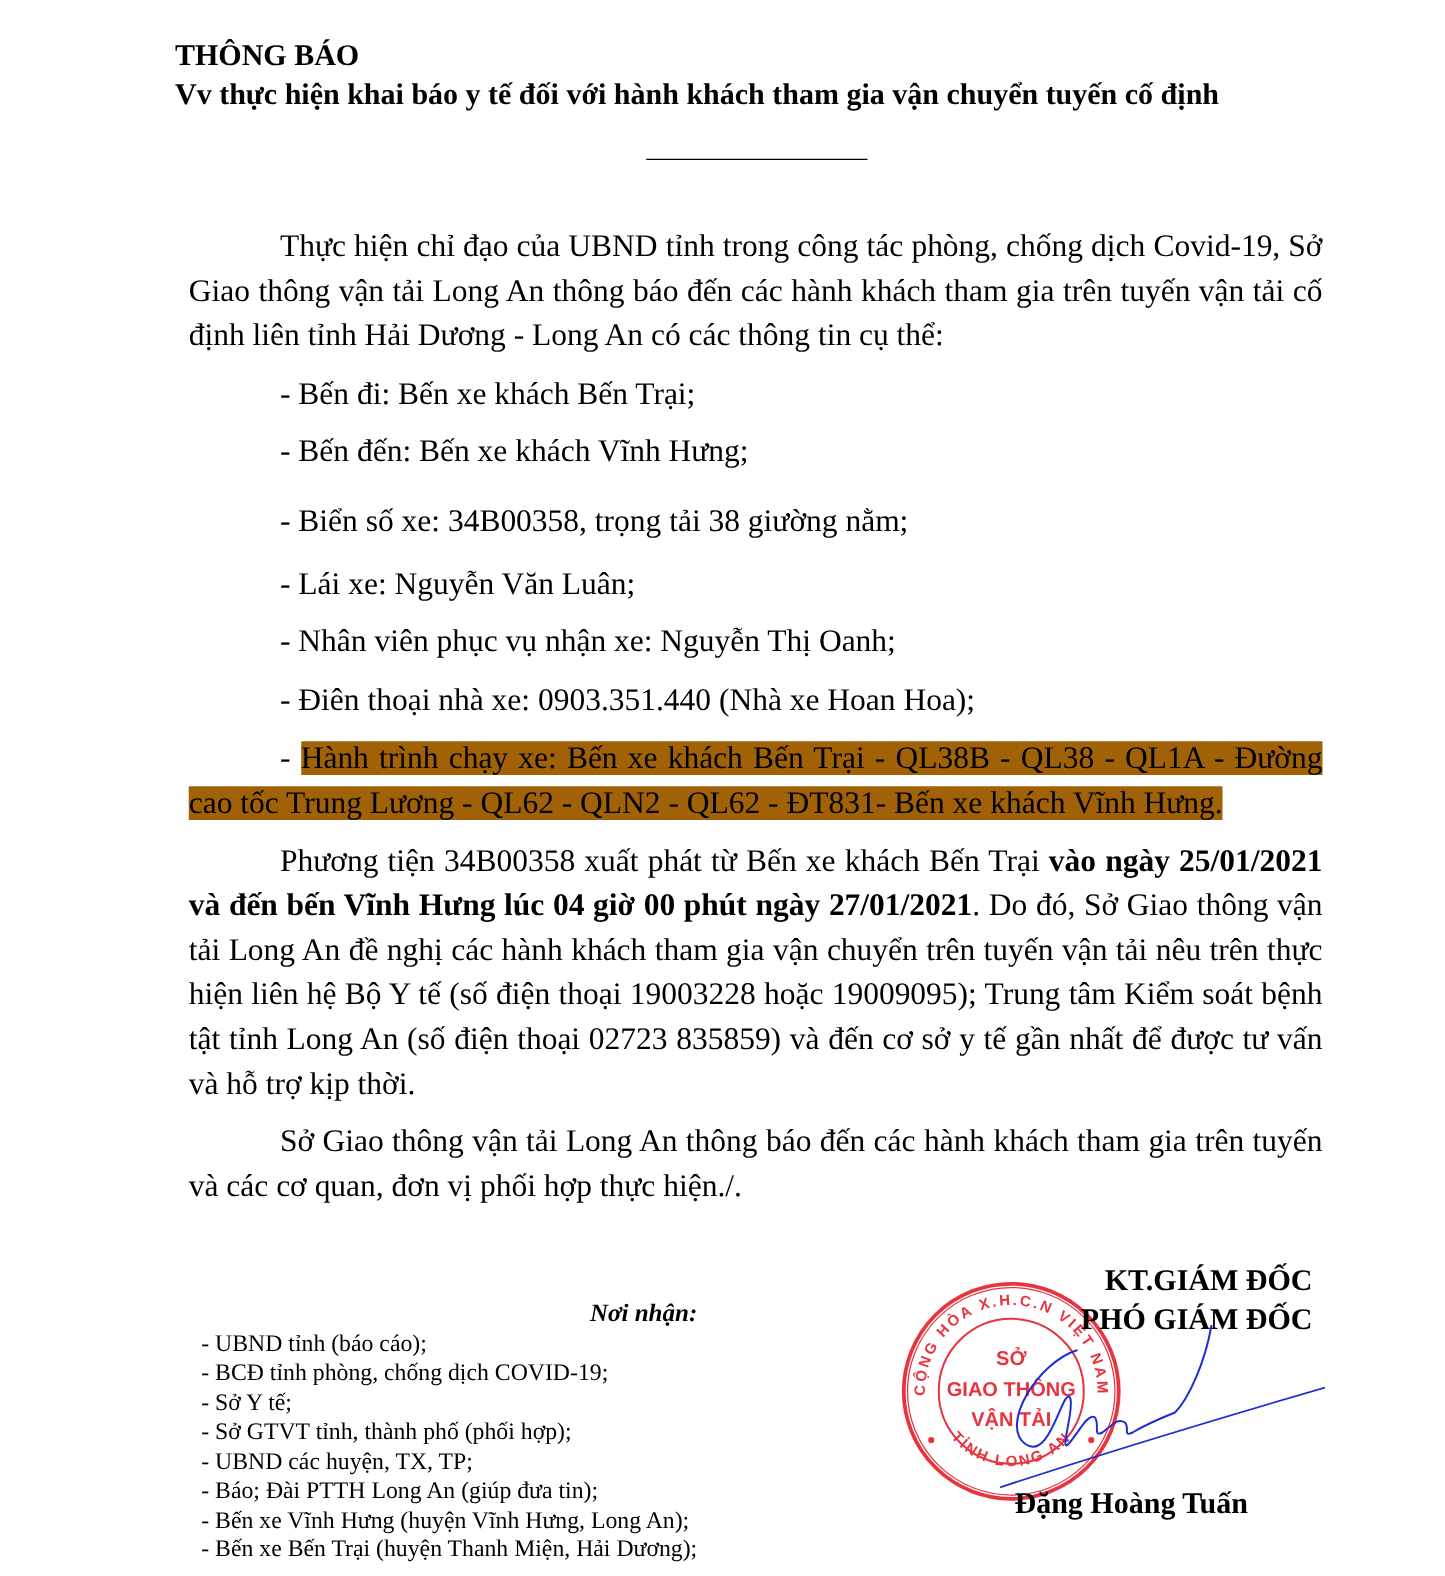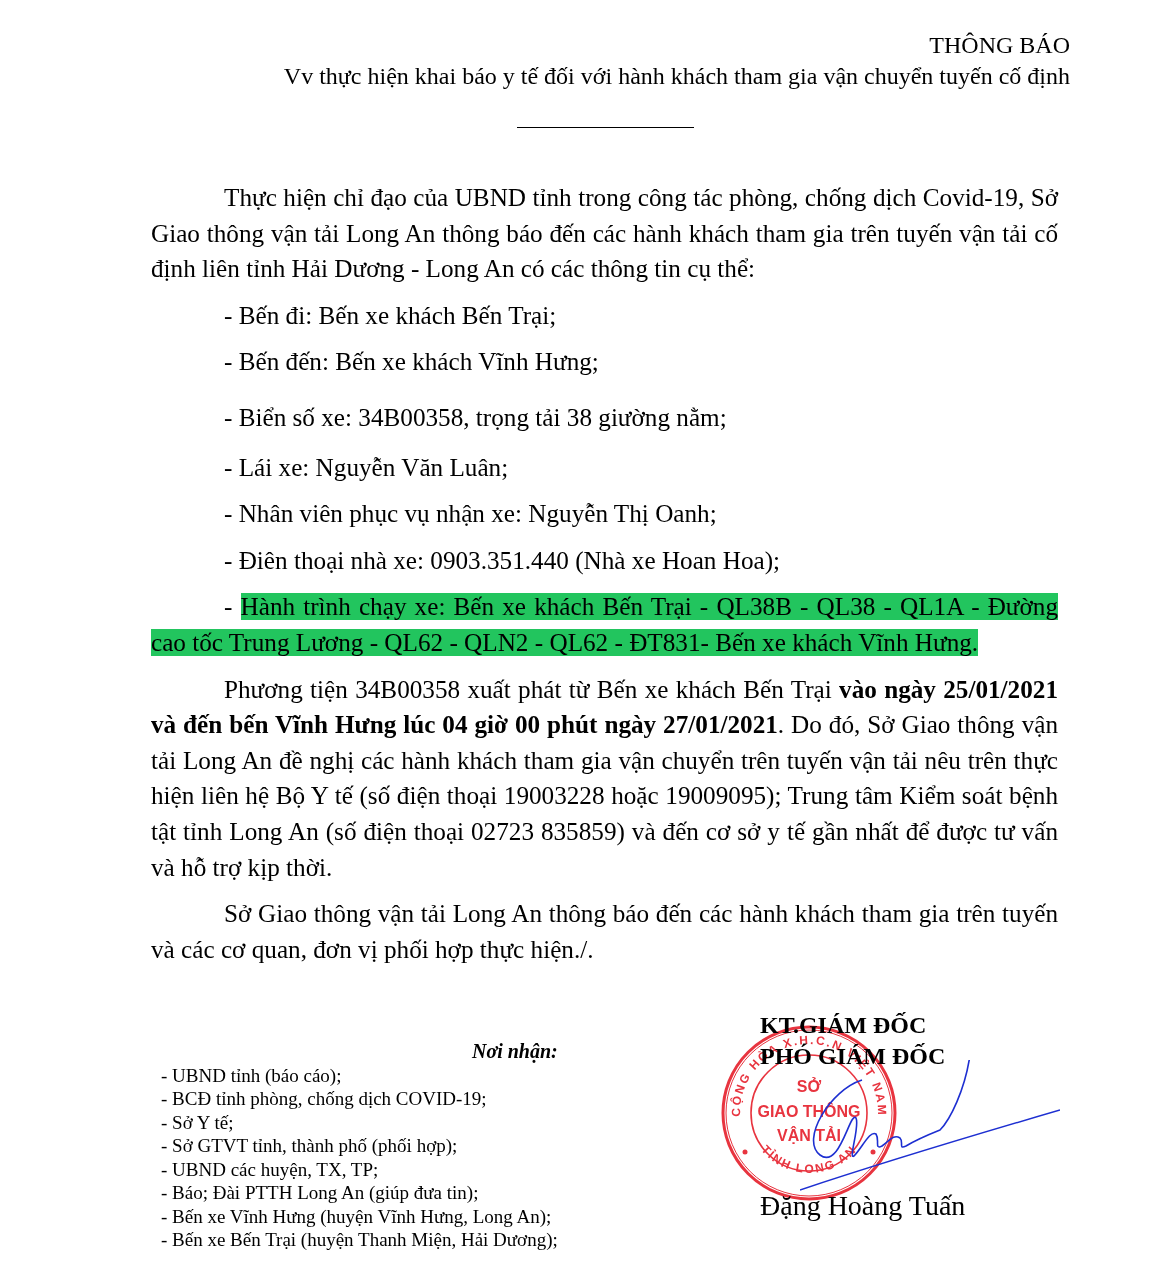--- a/index.html
+++ b/index.html
@@ -1,27 +1,27 @@
 <!DOCTYPE html>
 <html><head>
 <meta charset="utf-8">
 <style>
   html, body { margin: 0; padding: 0; background: #ffffff; }
   body { width: 1156px; height: 1261px; position: relative; overflow: hidden; font-family: "Liberation Serif", serif; color: #000; }
-  .title-block { position: absolute; left: 140px; width: 930px; top: 30px; text-align: right; font-weight: normal; font-size: 24px; line-height: 31px; }
+  .title-block { position: absolute; left: 140px; width: 930px; top: 30px; text-align: left; font-weight: bold; font-size: 24px; line-height: 31px; }
   .title-rule { position: absolute; left: 517px; width: 177px; top: 127px; height: 0; border-top: 1.5px solid #000; }
   .body-text { position: absolute; left: 151px; width: 907px; font-size: 25.2px; line-height: 35.6px; text-align: justify; }
   .para { margin: 0; text-indent: 73px; }
   .item { margin: 0; padding-left: 73px; }
-  .hl { background: #22c55e; }
+  .hl { background: #a16207; }
   .b { font-weight: bold; }
   .recipients { position: absolute; left: 161px; top: 1040px; font-size: 19px; line-height: 23.5px; }
   .recipients .head { font-weight: bold; font-style: italic; font-size: 20px; text-align: right; }
-  .sign-block { position: absolute; left: 760px; width: 290px; top: 1010px; text-align: left; font-weight: bold; font-size: 24px; line-height: 31px; }
-  .signer { position: absolute; left: 760px; width: 290px; top: 1190px; font-weight: normal; font-size: 28px; }
+  .sign-block { position: absolute; left: 760px; width: 290px; top: 1010px; text-align: right; font-weight: bold; font-size: 24px; line-height: 31px; }
+  .signer { position: absolute; left: 760px; width: 290px; top: 1190px; text-align: center; font-weight: bold; font-size: 24px; }
   .stamp { position: absolute; left: 718px; top: 1022px; width: 182px; height: 182px; }
   .signature { position: absolute; left: 800px; top: 1060px; width: 260px; height: 140px; }
 </style>
 </head>
 <body>
 
 <div>
 
   <div class="title-block">
     <div>THÔNG BÁO</div>

